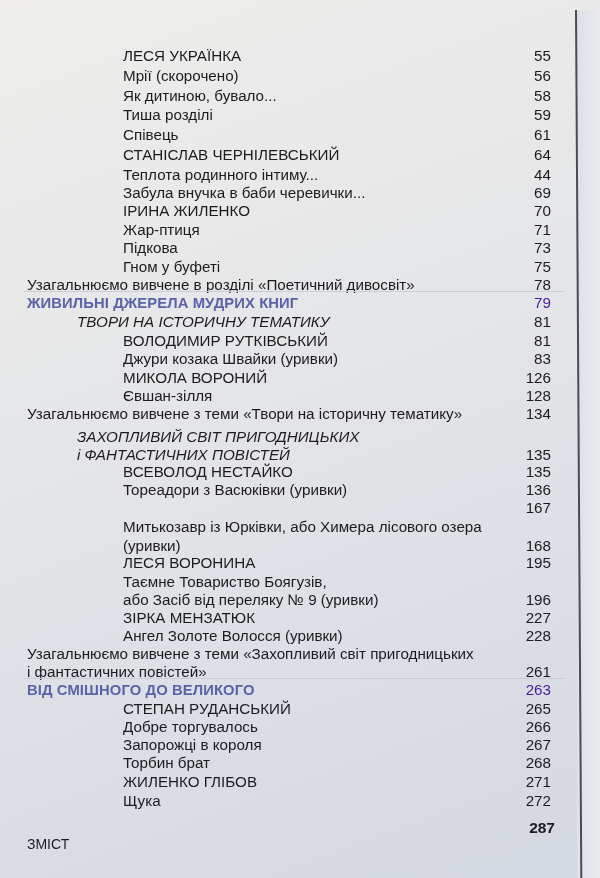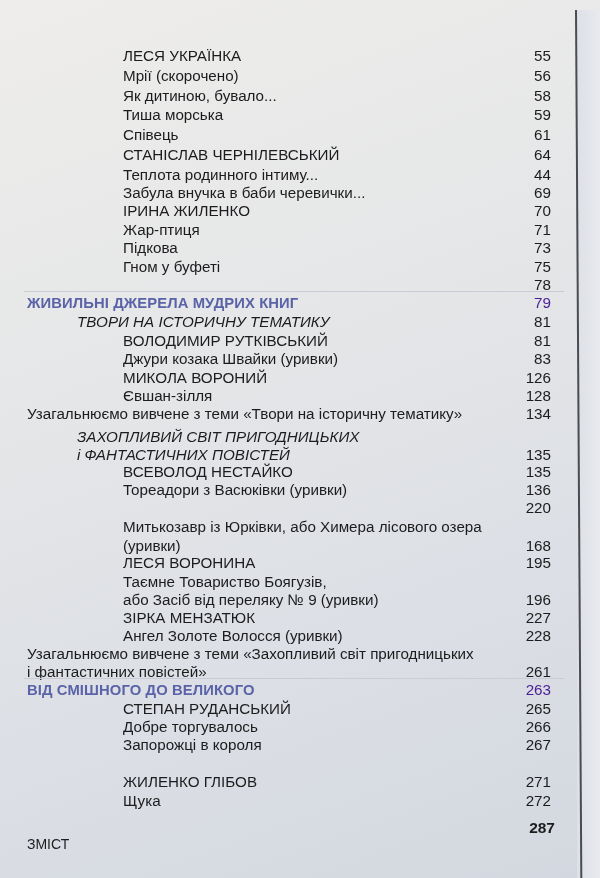--- a/index.html
+++ b/index.html
@@ -43,21 +43,21 @@
   </div>
   <div class="row l2" style="top:56px">
     <span class="t">Мрії (скорочено)</span>
     <span class="p">56</span>
   </div>
   <div class="row l2" style="top:76px">
     <span class="t">Як дитиною, бувало...</span>
     <span class="p">58</span>
   </div>
   <div class="row l2" style="top:95px">
-    <span class="t">Тиша морська</span>
+    <span class="t">Тиша розділі</span>
     <span class="p">59</span>
   </div>
   <div class="row l2" style="top:115px">
     <span class="t">Співець</span>
     <span class="p">61</span>
   </div>
   <div class="row l2" style="top:135px">
     <span class="t">СТАНІСЛАВ ЧЕРНІЛЕВСЬКИЙ</span>
     <span class="p">64</span>
   </div>
@@ -80,20 +80,21 @@
   </div>
   <div class="row l2" style="top:228px">
     <span class="t">Підкова</span>
     <span class="p">73</span>
   </div>
   <div class="row l2" style="top:247px">
     <span class="t">Гном у буфеті</span>
     <span class="p">75</span>
   </div>
   <div class="row l1" style="top:265px">
+    <span class="t">Узагальнюємо вивчене в розділі «Поетичний дивосвіт»</span>
     <span class="p">78</span>
   </div>
 
   <div class="sep" style="top:281px"></div>
 
   <div class="row sect" style="top:283px">
     <span class="t">ЖИВИЛЬНІ ДЖЕРЕЛА МУДРИХ КНИГ</span>
     <span class="p">79</span>
   </div>
   <div class="row sub" style="top:302px">
@@ -130,21 +131,21 @@
   </div>
   <div class="row l2" style="top:452px">
     <span class="t">ВСЕВОЛОД НЕСТАЙКО</span>
     <span class="p">135</span>
   </div>
   <div class="row l2" style="top:470px">
     <span class="t">Тореадори з Васюківки (уривки)</span>
     <span class="p">136</span>
   </div>
   <div class="row l2" style="top:488px">
-    <span class="p">220</span>
+    <span class="p">167</span>
   </div>
   <div class="row l2" style="top:507px">
     <span class="t">Митькозавр із Юрківки, або Химера лісового озера</span>
   </div>
   <div class="row l2" style="top:526px">
     <span class="t">(уривки)</span>
     <span class="p">168</span>
   </div>
   <div class="row l2" style="top:543px">
     <span class="t">ЛЕСЯ ВОРОНИНА</span>
@@ -184,20 +185,24 @@
     <span class="p">265</span>
   </div>
   <div class="row l2" style="top:707px">
     <span class="t">Добре торгувалось</span>
     <span class="p">266</span>
   </div>
   <div class="row l2" style="top:725px">
     <span class="t">Запорожці в короля</span>
     <span class="p">267</span>
   </div>
+  <div class="row l2" style="top:743px">
+    <span class="t">Торбин брат</span>
+    <span class="p">268</span>
+  </div>
   <div class="row l2" style="top:762px">
     <span class="t">ЖИЛЕНКО ГЛІБОВ</span>
     <span class="p">271</span>
   </div>
   <div class="row l2" style="top:781px">
     <span class="t">Щука</span>
     <span class="p">272</span>
   </div>
 
   <div class="row footer" style="top:808px">

